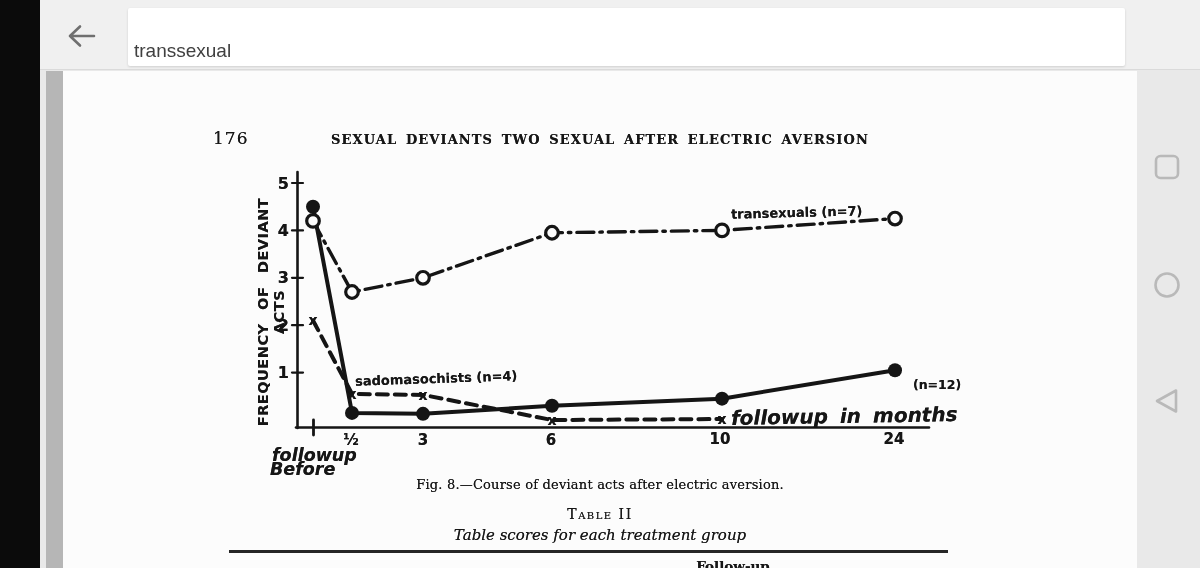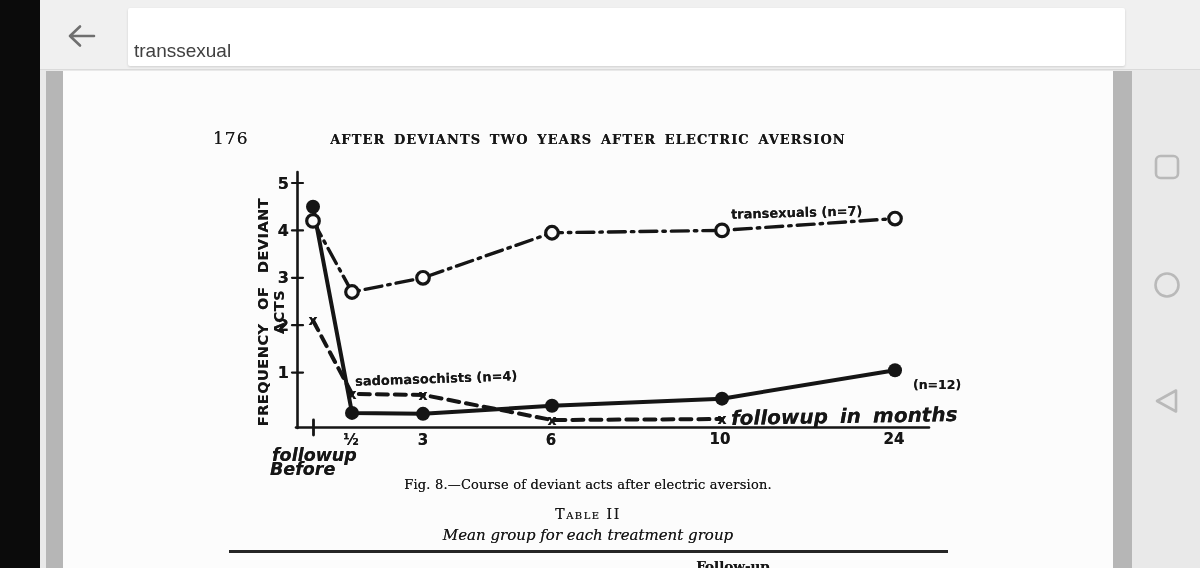--- a/index.html
+++ b/index.html
@@ -13,21 +13,21 @@
   .search-box{position:absolute;left:88px;top:8px;width:997px;height:58px;background:#ffffff;
               border-radius:2px;box-shadow:0 1px 2.5px rgba(0,0,0,.14);}
   .search-box input{position:absolute;left:0;top:0;width:100%;height:100%;border:none;outline:none;
               background:transparent;font:19px "Liberation Sans",sans-serif;color:#404040;
               padding-left:6px;box-sizing:border-box;margin-top:14px;}
   
   .gutter{position:absolute;top:71px;width:18px;height:497px;background:#b6b6b6;}
   .gutter.left{left:46px;}
   .gutter.right{left:1113px;width:19px;}
   .page{position:absolute;left:63px;top:71px;width:1050px;height:497px;background:#fcfcfc;
-        overflow:hidden;color:#161616;}
+        overflow:hidden;color:#161616;padding-left:24px;}
   
   .navbtn{position:absolute;left:1143px;width:47px;height:47px;display:flex;align-items:center;
           justify-content:center;cursor:pointer;}
   .navbtn svg{display:block;}
   
   .scan{text-shadow:0 0 .5px rgba(10,10,10,.75);}
   .page-number{position:absolute;left:150px;top:57px;font:17px "DejaVu Serif",serif;letter-spacing:1px;}
   .running-head{position:absolute;left:0;top:61px;width:100%;text-align:center;
         font:bold 13px "DejaVu Serif",serif;letter-spacing:1.1px;word-spacing:3px;}
   #chart-svg{position:absolute;left:0;top:0;width:1050px;height:497px;}
@@ -73,21 +73,21 @@
     <div class="search-box">
       <input type="text" value="transsexual" style="">
     </div>
   </div>
 
   <div class="gutter left"></div>
   <div class="gutter right"></div>
 
   <div class="page scan">
     <div class="page-number">176</div>
-    <div class="running-head">AFTER DEVIANTS TWO YEARS AFTER ELECTRIC AVERSION</div>
+    <div class="running-head">SEXUAL DEVIANTS TWO SEXUAL AFTER ELECTRIC AVERSION</div>
 
     <svg id="chart-svg" viewBox="0 0 1050 497">
         <line x1="234.5" y1="101" x2="234.5" y2="357" stroke="#151515" stroke-width="2.6" stroke-linecap="round"></line>
         <line x1="233" y1="356.5" x2="866" y2="356.5" stroke="#151515" stroke-width="2.6" stroke-linecap="round"></line>
         <line x1="250.5" y1="349" x2="250.5" y2="364" stroke="#151515" stroke-width="2.8" stroke-linecap="round"></line>
         <line x1="229" y1="112" x2="240" y2="112" stroke="#151515" stroke-width="2.2" stroke-linecap="round"></line>
         <text x="226" y="117.5" text-anchor="end" class="ytick">5</text>
         <line x1="229" y1="159.4" x2="240" y2="159.4" stroke="#151515" stroke-width="2.2" stroke-linecap="round"></line>
         <text x="226" y="164.9" text-anchor="end" class="ytick">4</text>
         <line x1="229" y1="206.8" x2="240" y2="206.8" stroke="#151515" stroke-width="2.2" stroke-linecap="round"></line>
@@ -128,21 +128,21 @@
     <div class="xtick" style="left:657px;top:359px">10</div>
     <div class="xtick" style="left:831px;top:359px">24</div>
 
     <div class="flabel lbl-transsexuals">transexuals (n=7)</div>
     <div class="flabel lbl-sado">sadomasochists (n=4)</div>
     <div class="flabel lbl-n12">(n=12)</div>
     <div class="flabel lbl-followup">followup in months</div>
 
     <div class="fig-caption">Fig. 8.—Course of deviant acts after electric aversion.</div>
     <div class="table-label">Table II</div>
-    <div class="table-caption">Mean group for each treatment group</div>
+    <div class="table-caption">Table scores for each treatment group</div>
     <div class="table-rule"></div>
     <div class="table-partial">Follow-up</div>
   </div>
 
   <div class="navbtn" style="top:143px">
     <span>
       <svg width="28" height="28" viewBox="0 0 28 28">
         <rect x="3" y="3" width="22" height="22" rx="4.5" fill="none" stroke="#b9b9b9" stroke-width="2.6"></rect>
       </svg>
     </span>

